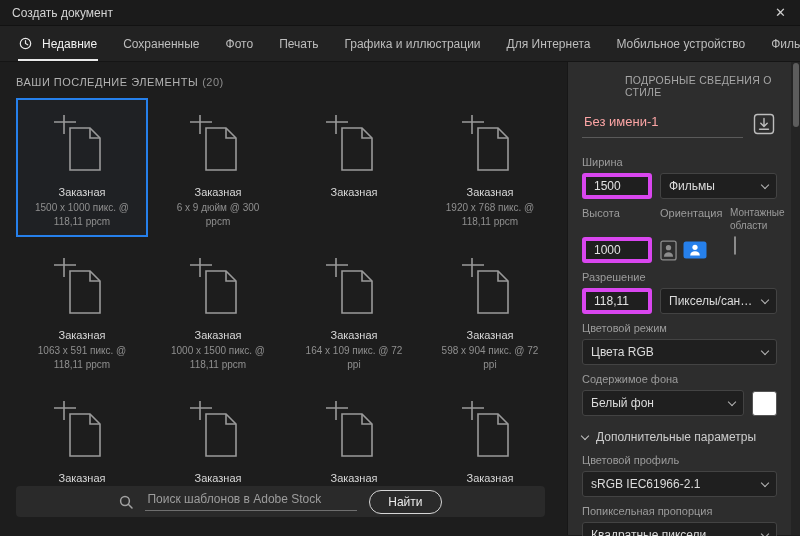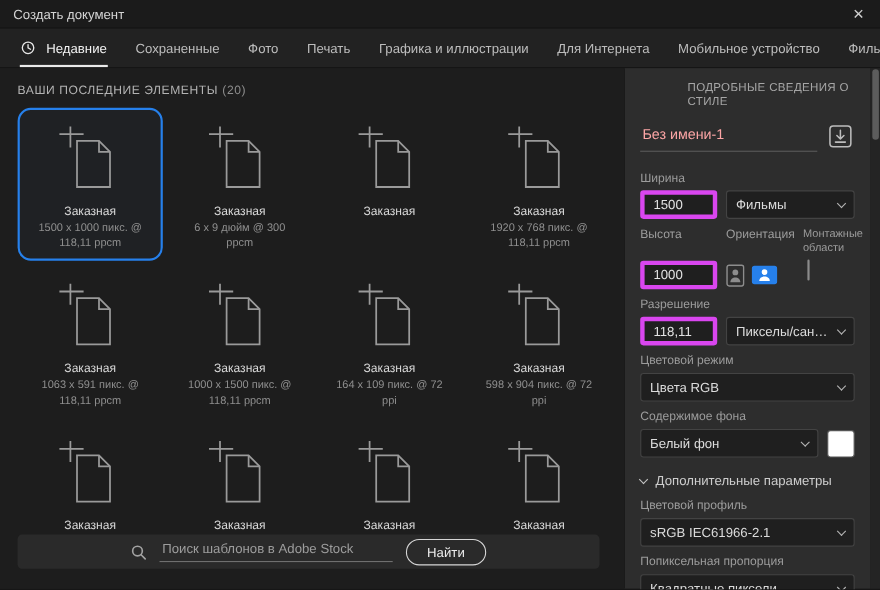--- a/index.html
+++ b/index.html
@@ -25,21 +25,21 @@
 
   
   .body { display:flex; height:473px; }
 
   
   .left { flex:1; position:relative; background:#1d1d1d; padding:14px 4px 0 16px; overflow:hidden; }
   .recent-heading { font-size:11px; color:#b3b3b3; letter-spacing:.5px; margin-bottom:10px; }
   .recent-heading .count { color:#8d8d8d; margin-left:4px; }
   .grid { display:grid; grid-template-columns:repeat(4,132px); grid-auto-rows:139px; gap:4px; }
   .card { display:flex; flex-direction:column; align-items:center; padding-top:8px;
-          border:2px solid transparent; border-radius:12px; cursor:pointer; }
+          border:2px solid transparent; border-radius:0; cursor:pointer; }
   .card.selected { border-color:#2680eb; background:#1f2124; }
   .card-icon { height:76px; display:flex; align-items:center; justify-content:center; }
   .card-name { font-size:11px; color:#d8d8d8; margin-top:2px; }
   .card-dims { font-size:10px; color:#8f8f8f; text-align:center; line-height:1.35;
                margin-top:3px; width:108px; }
 
   
   .searchbar { position:absolute; left:16px; right:22px; bottom:18px; height:31px;
                background:#2a2a2a; border-radius:4px; display:flex; align-items:center;
                justify-content:center; gap:12px; }

